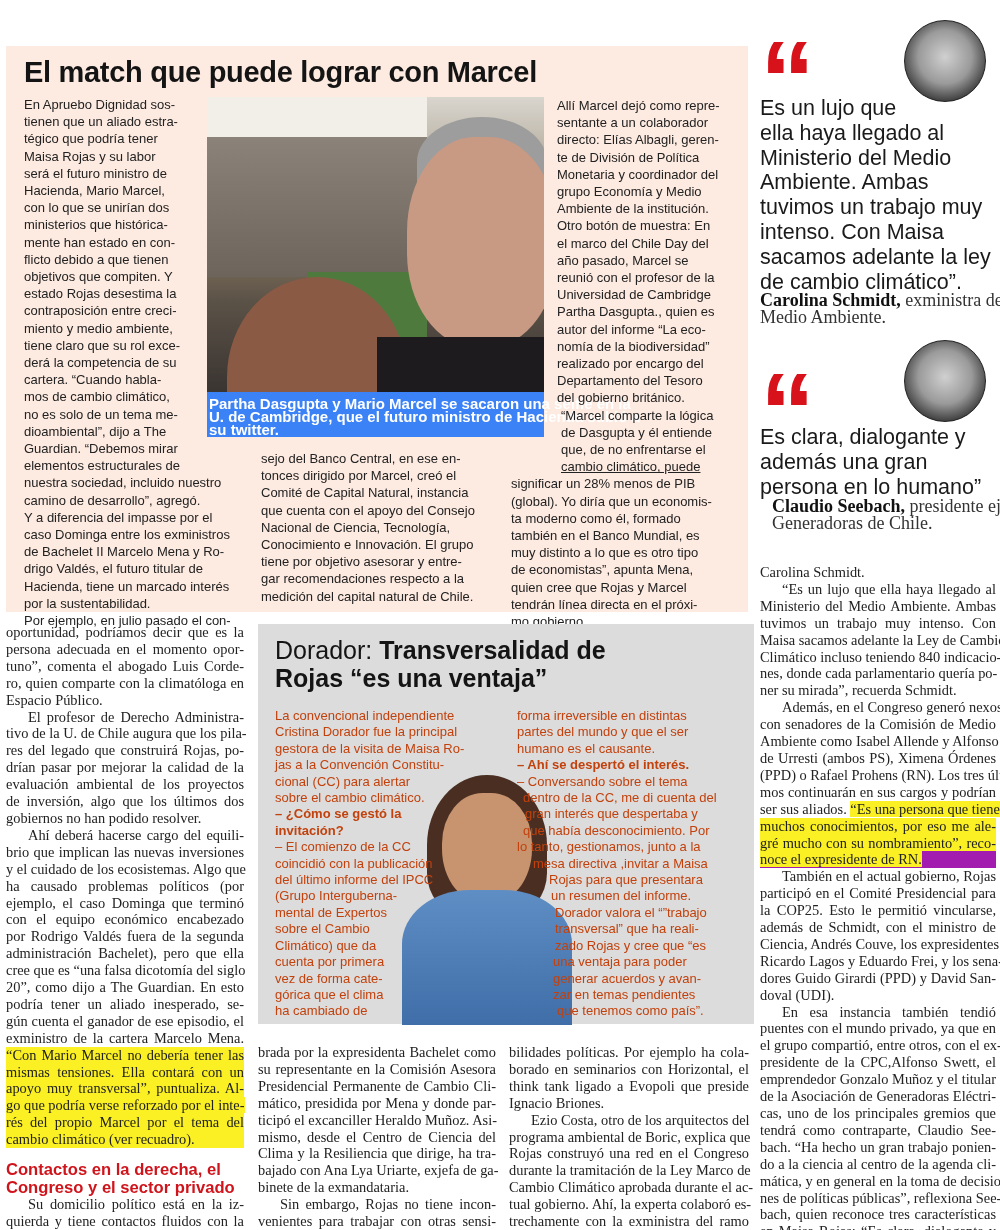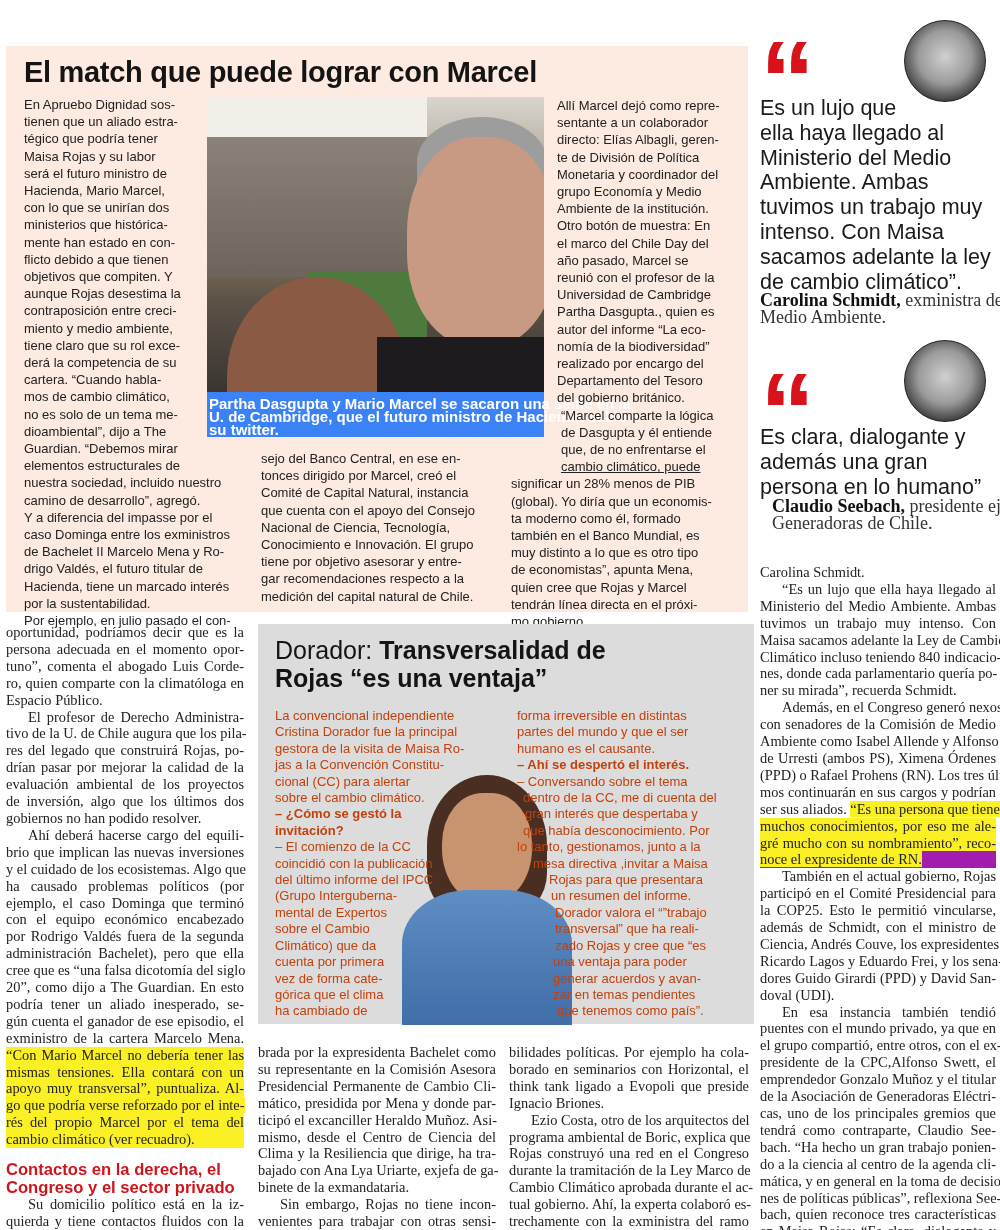--- a/index.html
+++ b/index.html
@@ -60,21 +60,21 @@
     <p>tienen que un aliado estra-</p>
     <p>tégico que podría tener</p>
     <p>Maisa Rojas y su labor</p>
     <p>será el futuro ministro de</p>
     <p>Hacienda, Mario Marcel,</p>
     <p>con lo que se unirían dos</p>
     <p>ministerios que histórica-</p>
     <p>mente han estado en con-</p>
     <p>flicto debido a que tienen</p>
     <p>objetivos que compiten. Y</p>
-    <p>aunque Rojas desestima la</p>
+    <p>estado Rojas desestima la</p>
     <p>contraposición entre creci-</p>
     <p>miento y medio ambiente,</p>
     <p>tiene claro que su rol exce-</p>
     <p>derá la competencia de su</p>
     <p>cartera. “Cuando habla-</p>
     <p>mos de cambio climático,</p>
     <p>no es solo de un tema me-</p>
     <p>dioambiental”, dijo a The</p>
     <p>Guardian. “Debemos mirar</p>
     <p>elementos estructurales de</p>

